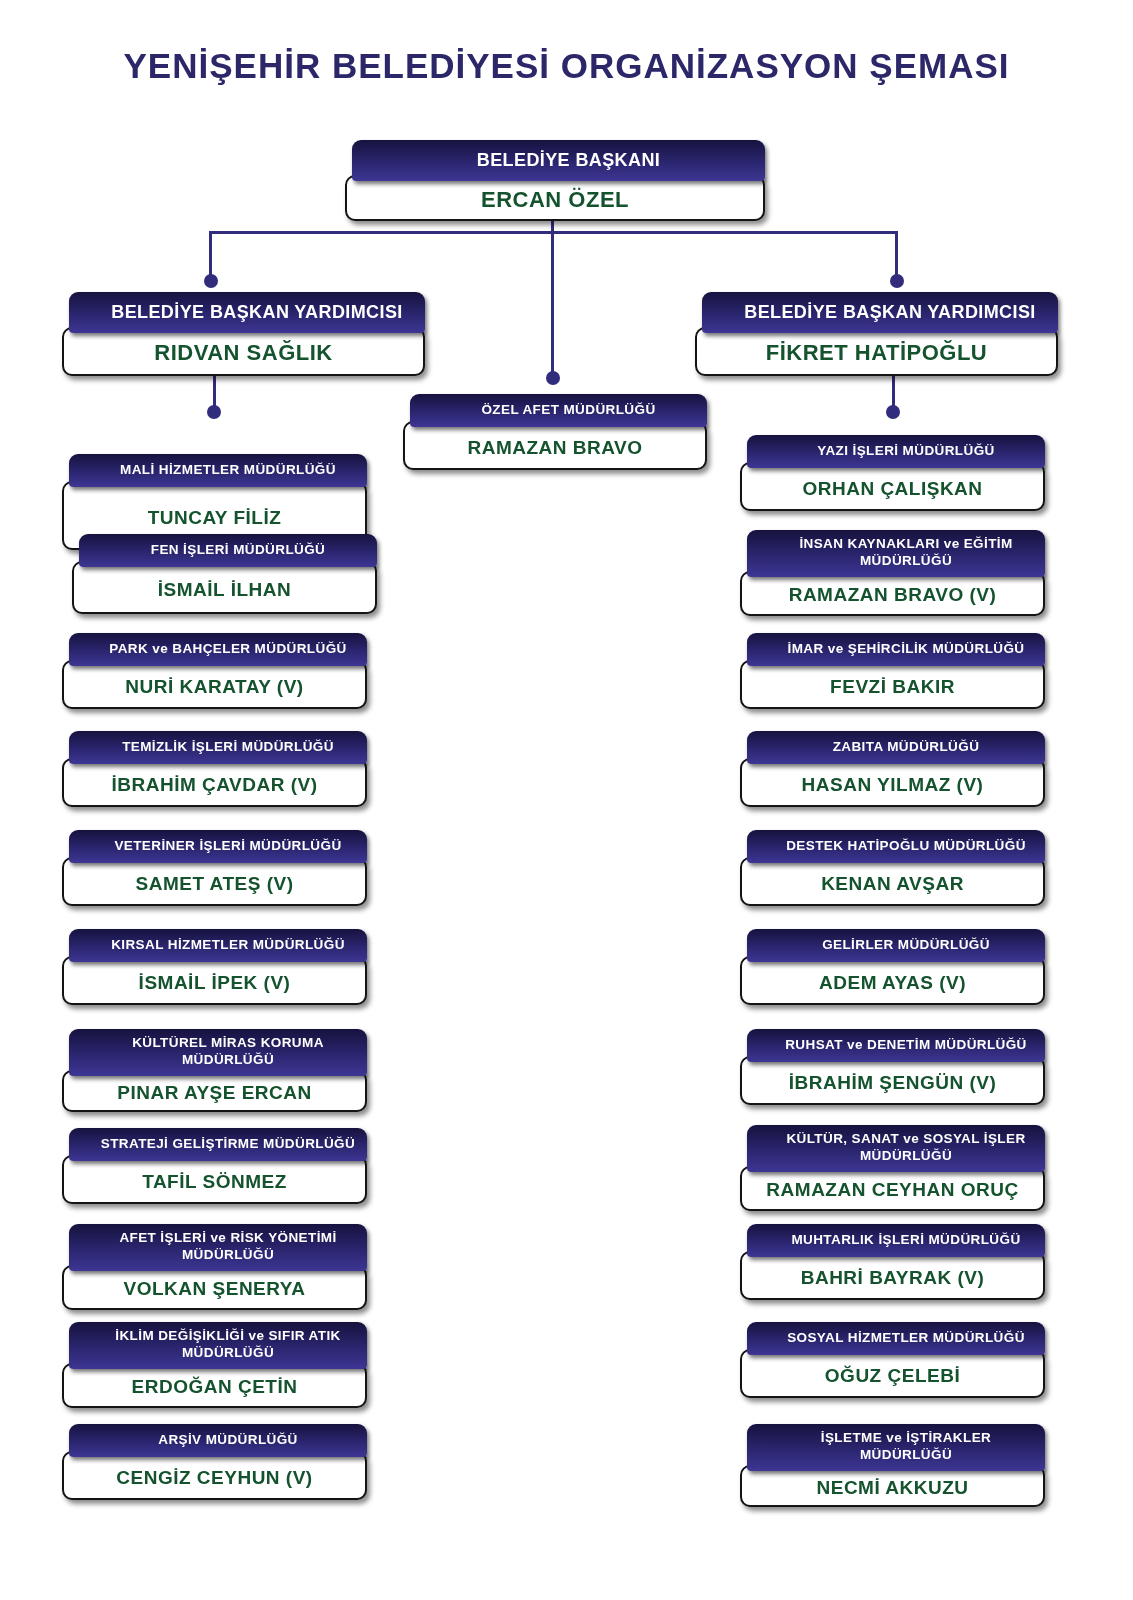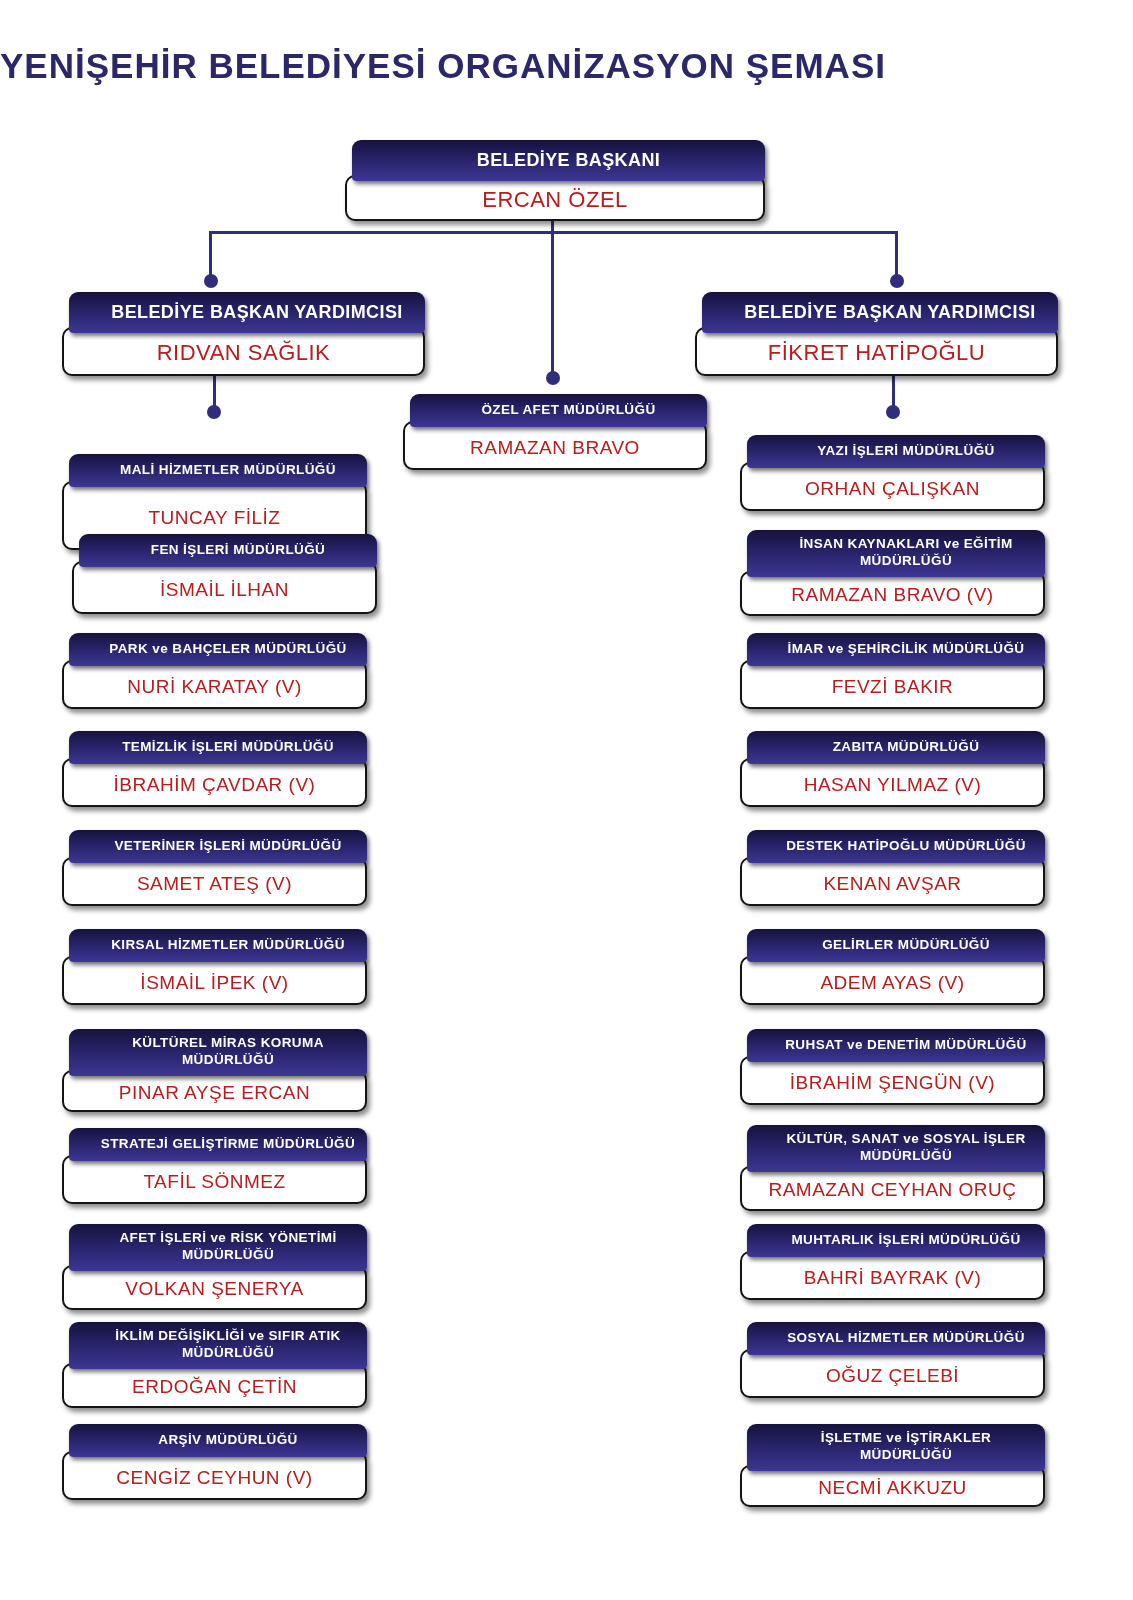--- a/index.html
+++ b/index.html
@@ -5,20 +5,21 @@
   html,body{margin:0;padding:0;background:#ffffff;}
   .page{
     position:relative;
     width:1133px;height:1600px;
     background:#ffffff;
     font-family:"Liberation Sans","DejaVu Sans",sans-serif;
     overflow:hidden;
   }
   .page-title{
     position:absolute;top:46px;left:0;width:100%;
+    text-align:center;
     font-size:35px;font-weight:800;letter-spacing:1px;
     color:#2b2769;
   }
   
   .org-box{
     position:absolute;
     display:flex;flex-direction:column;
   }
   .box-head{
     flex:none;
@@ -38,22 +39,22 @@
   .box-head span{max-width:272px;padding-left:20px;}
   .box-body{
     flex:1;
     margin-top:-6px;
     background:#ffffff;
     border:2px solid #141414;
     border-radius:10px;
     display:flex;align-items:center;justify-content:center;
     text-align:center;
     padding:10px 16px 6px;
-    font-size:19px;font-weight:400;letter-spacing:.5px;
-    color:#b91c1c;
+    font-size:19px;font-weight:700;letter-spacing:.5px;
+    color:#14532d;
     box-shadow:3px 4px 5px rgba(0,0,0,.45);
     position:relative;z-index:1;
   }
   .org-box.lg .box-head{font-size:18px;font-weight:600;padding:9px 8px;}
   .org-box.lg .box-head span{max-width:none;}
   .org-box.lg .box-body{font-size:22px;}
   
   .h-line{position:absolute;height:3px;background:#322c7c;}
   .v-line{position:absolute;width:3px;background:#322c7c;}
   .dot{position:absolute;width:14px;height:14px;border-radius:50%;background:#322c7c;}

